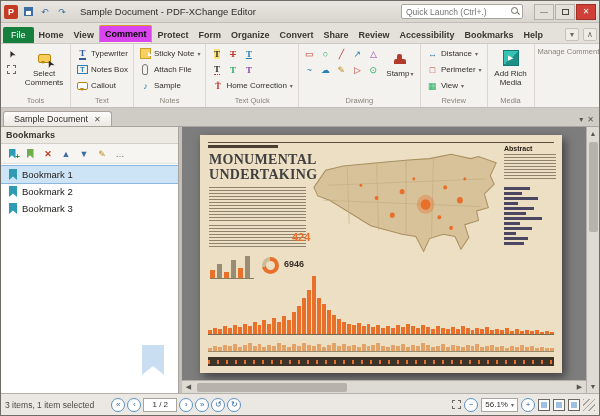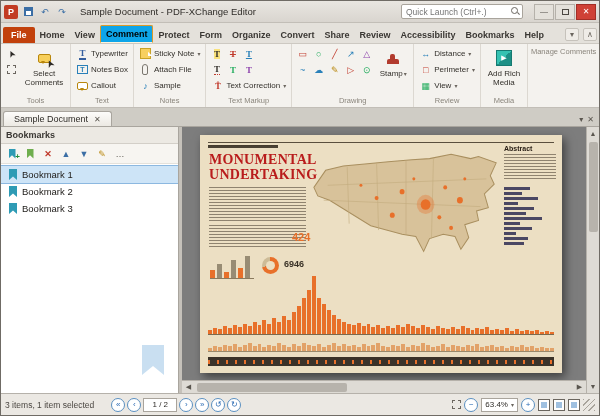--- a/index.html
+++ b/index.html
@@ -20,22 +20,22 @@
   .mag::before{content:'';position:absolute;left:0;top:0;width:5px;height:5px;border:1px solid #6c6862;border-radius:50%;}
   .mag::after{content:'';position:absolute;left:6px;top:6px;width:3px;height:1px;background:#6c6862;transform:rotate(45deg);}
   .winbtns{display:flex;gap:1px;margin-left:8px;}
   .winbtn{width:20px;height:16px;display:flex;align-items:center;justify-content:center;font-size:8px;color:#4b4742;background:#e4e1db;border:1px solid #b5b1aa;}
   .winbtn.close{background:#cf4136;border-color:#a32e26;color:#fff;}
   .maxsq{width:7px;height:6px;border:1px solid #4b4742;display:block;}
 
   
   .tabsrow{height:21px;background:#e4e1db;display:flex;align-items:flex-end;padding:0 2px;gap:0;border-bottom:1px solid #cdc9c2;}
   .tab{font-size:9px;color:#3a3733;padding:3px 5px;white-space:nowrap;cursor:default;font-weight:bold;}
-  .tab.file{background:#c2410c;color:#fff;font-weight:bold;border-radius:2px 2px 0 0;padding:3px 8px;}
-  .tab.active{background:#0ea5e9;border:1px solid #d99a2b;border-bottom-color:#fdf4dd;border-radius:2px 2px 0 0;color:#000;}
+  .tab.file{background:#15803d;color:#fff;font-weight:normal;border-radius:2px 2px 0 0;padding:3px 8px;}
+  .tab.active{background:#d946ef;border:1px solid #d99a2b;border-bottom-color:#fdf4dd;border-radius:2px 2px 0 0;color:#000;}
   .tabsrow-right{margin-left:auto;display:flex;gap:4px;align-items:center;padding-bottom:2px;}
   .tr-ic{width:14px;height:13px;font-size:8px;color:#6b6archaic;color:#6b665f;display:flex;align-items:center;justify-content:center;border:1px solid #c6c2bb;background:#efece7;border-radius:2px;}
 
   
   .ribbon{height:64px;background:#f4f2ee;display:flex;align-items:stretch;overflow:hidden;border-bottom:1px solid #c2beb7;}
   .rgroup{display:flex;flex-direction:column;border-right:1px solid #dcd8d1;padding:2px 3px 0;}
   .rg-body{flex:1;display:flex;gap:2px;align-items:flex-start;}
   .rg-label{font-size:7.5px;color:#8a857c;text-align:center;padding:1px 0 2px;white-space:nowrap;}
   .rbtn-big{width:46px;display:flex;flex-direction:column;align-items:center;font-size:8px;color:#33302b;text-align:center;padding:1px;border-radius:2px;line-height:1.15;}
   .icL{width:24px;height:22px;position:relative;display:flex;align-items:center;justify-content:center;}
@@ -95,21 +95,21 @@
   .hs-thumb{width:150px;height:9px;background:#b7b3ac;border-radius:2px;margin-left:2px;}
   .vscroll{width:13px;background:#dedbd5;border-left:1px solid #b5b1aa;display:flex;flex-direction:column;align-items:center;}
   .vs-arrow{height:13px;width:12px;font-size:7px;color:#5a564f;display:flex;align-items:center;justify-content:center;}
   .vs-thumb{width:9px;height:90px;background:#b7b3ac;border-radius:2px;margin-top:2px;}
   .vs-spacer{flex:1;}
 
   
   .page{position:absolute;left:18px;top:8px;width:362px;height:238px;background:#ecdfc3;box-shadow:3px 4px 9px rgba(0,0,0,.5);overflow:hidden;}
   .pg-rule{position:absolute;left:8px;right:8px;top:7px;height:1px;background:#5a4f3e;}
   .pg-kicker{position:absolute;left:8px;top:10px;width:70px;height:3px;background:#4a4134;}
-  .pg-title{position:absolute;left:9px;top:18px;font-family:"Liberation Serif",serif;font-weight:bold;font-size:14px;line-height:1.05;color:#b91c1c;letter-spacing:.3px;}
+  .pg-title{position:absolute;left:9px;top:18px;font-family:"Liberation Serif",serif;font-weight:bold;font-size:14px;line-height:1.05;color:#404040;letter-spacing:.3px;}
   .lines{background-image:repeating-linear-gradient(to bottom,rgba(66,55,42,.55) 0 1px,transparent 1px 3px);}
   .pg-par1{position:absolute;left:9px;top:52px;width:97px;height:34px;}
   .pg-par2{position:absolute;left:9px;top:90px;width:97px;height:22px;}
   .pg-minichart{position:absolute;left:10px;top:118px;width:44px;height:26px;display:flex;align-items:flex-end;gap:2px;border-bottom:1px solid #8a7a5e;}
   .pg-minichart i{flex:0 0 5px;background:#e8702a;}
   .pg-minichart i:nth-child(even){background:#988c74;}
   .pg-donut{position:absolute;left:62px;top:122px;width:17px;height:17px;border-radius:50%;background:conic-gradient(#e8702a 0 72%,#cdbb97 0);}
   .pg-donut::after{content:'';position:absolute;left:4px;top:4px;width:9px;height:9px;border-radius:50%;background:#ecdfc3;}
   .pg-statbig{position:absolute;left:84px;top:124px;font-size:9px;font-weight:bold;color:#3a3227;}
   .pg-statmid{position:absolute;left:92px;top:96px;font-size:11px;font-weight:bold;color:#e8702a;}
@@ -283,26 +283,26 @@
                 <span class="tletter tI">T</span>
               </span>
             <span class="icbtn">
                 <span class="tletter tR">T</span>
               </span>
           </div>
           <span class="rbtn-sm">
             <span class="ic">
                 <span class="tletter" style="color:#c0392b;">T̂</span>
               </span>
-            <span>Text Correction</span>
+            <span>Home Correction</span>
               <span class="dd">▾</span>
           </span>
         </div>
       </div>
-      <div class="rg-label">Text Markup</div>
+      <div class="rg-label">Text Quick</div>
     </div>
 
     <div class="rgroup">
       <div class="rg-body">
         <div class="rcol">
           <div class="gridD">
             <span class="icbtn shape-ic" style="color:#c0392b;">▭</span>
             <span class="icbtn shape-ic" style="color:#27ae60;">○</span>
             <span class="icbtn shape-ic" style="color:#c0392b;">╱</span>
             <span class="icbtn shape-ic" style="color:#2980b9;">↗</span>
@@ -652,21 +652,21 @@
       <input class="pagebox" value="1 / 2" style="">
       <span class="rnd">›</span>
       <span class="rnd">»</span>
       <span class="rnd">↺</span>
       <span class="rnd">↻</span>
     </div>
     <div class="sb-right">
       <span class="dashsq"></span>
       <span class="rnd">−</span>
       <span class="zoombox">
-        <span>63.4%</span>
+        <span>56.1%</span>
         <span class="dd">▾</span>
       </span>
       <span class="rnd">+</span>
       <span class="fit-ic"></span>
       <span class="fit-ic"></span>
       <span class="fit-ic"></span>
       <span class="grip"></span>
     </div>
   </div>
 

